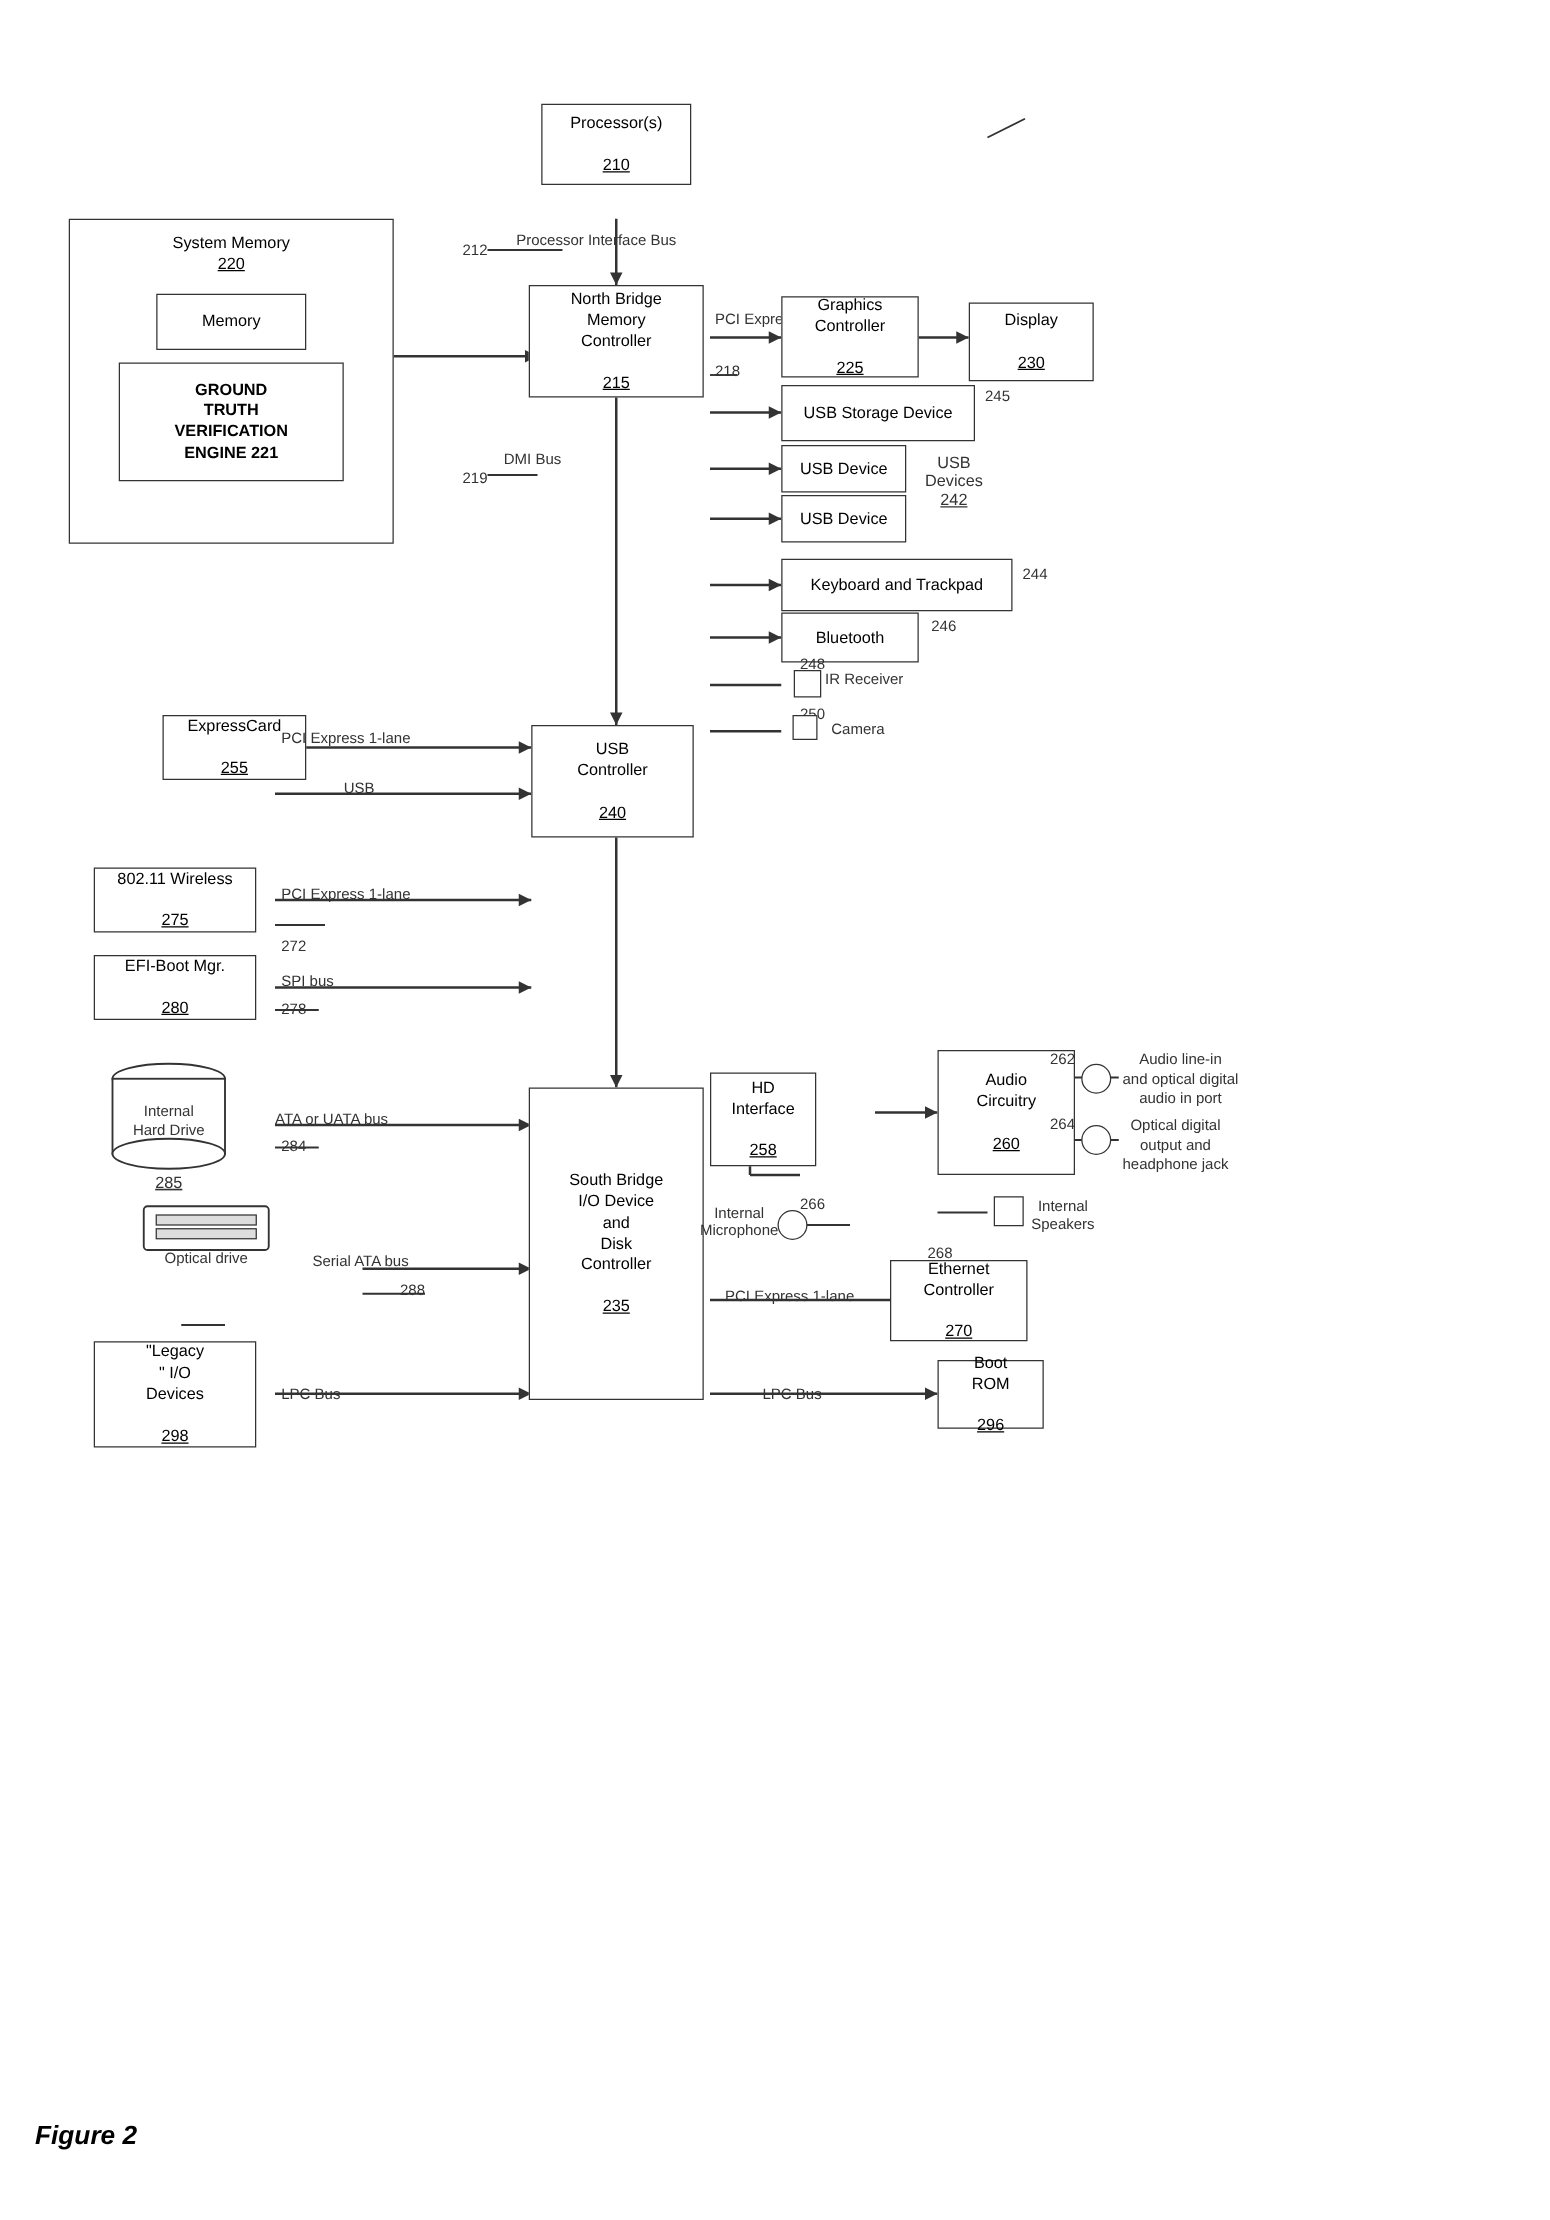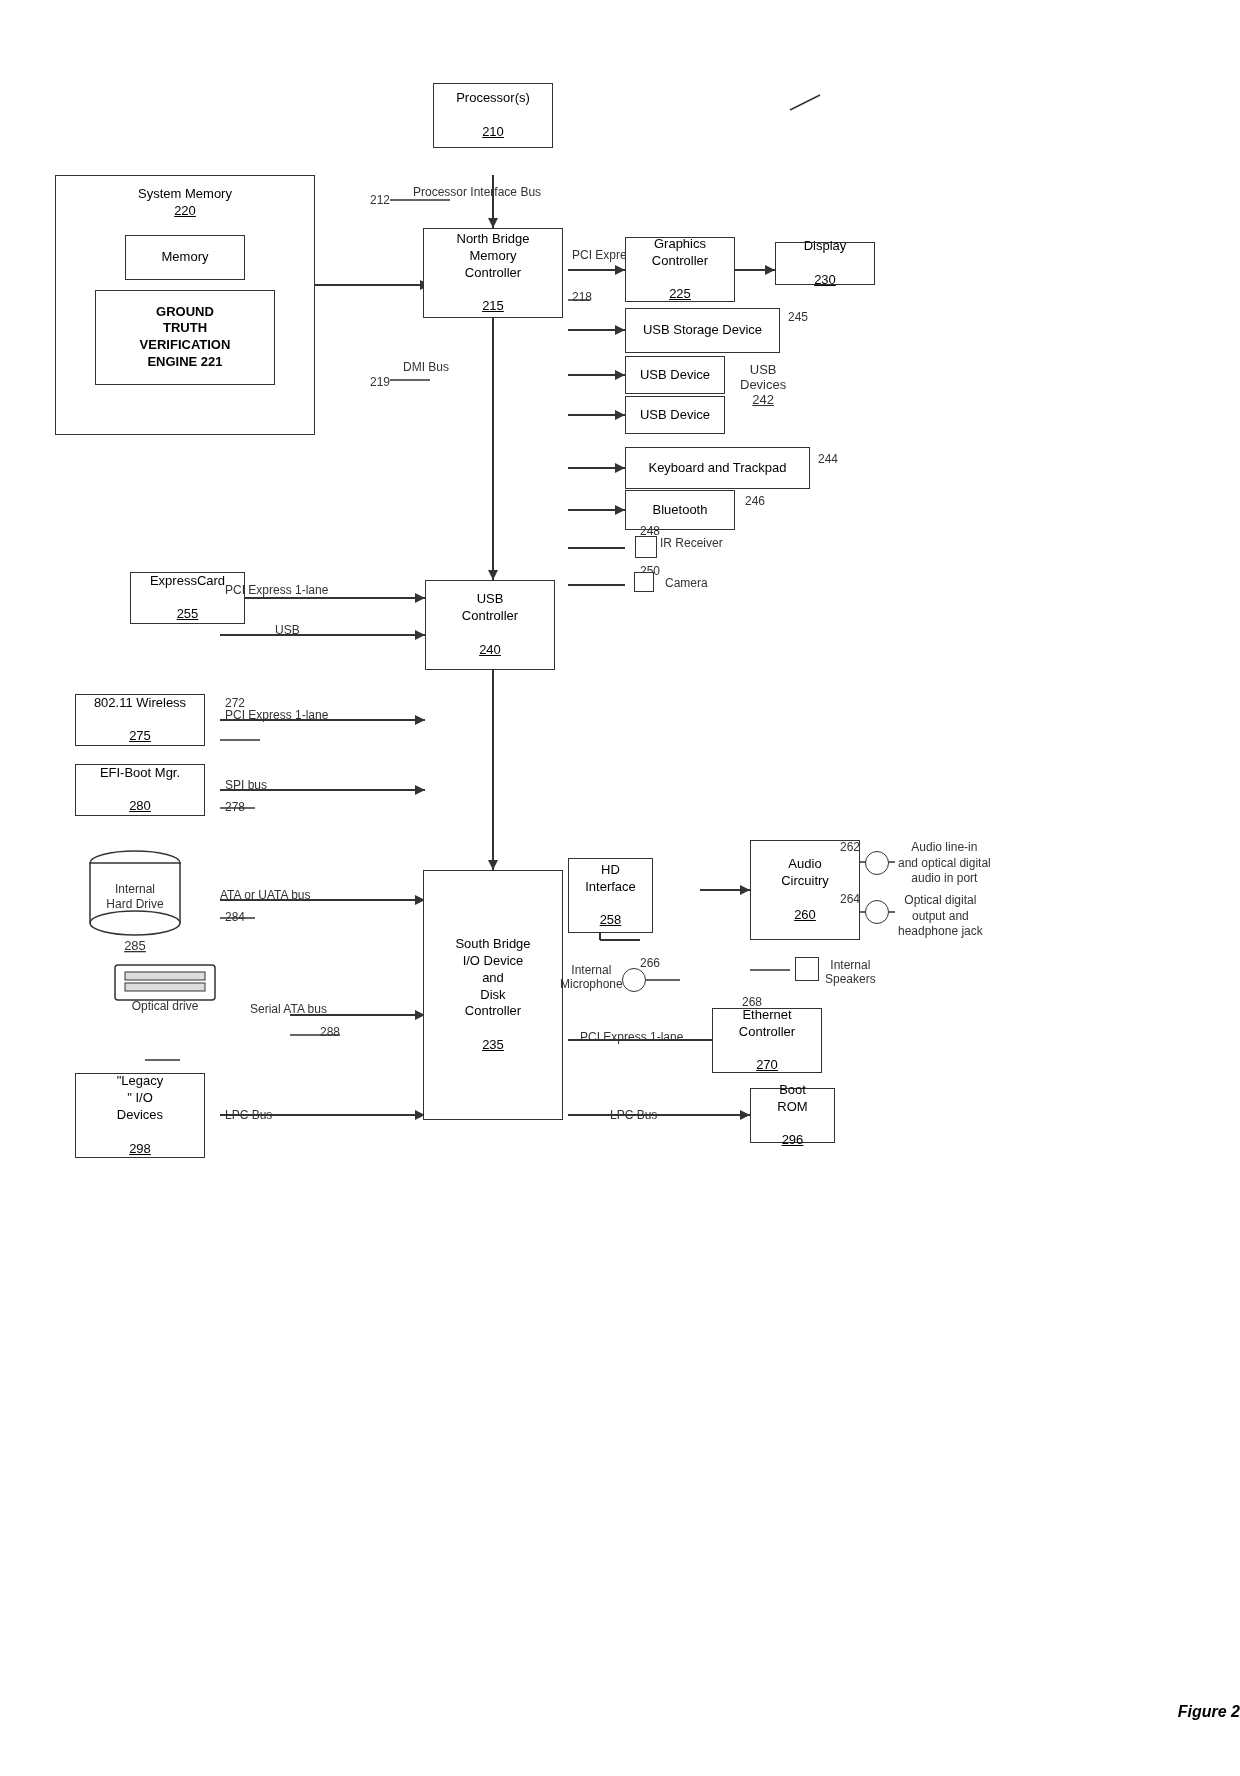--- a/index.html
+++ b/index.html
@@ -216,21 +216,21 @@
   <div class="label" style="left:370px; top:375px; font-size:12px;">
     <span>219</span>
   </div>
 
   <div class="box" style="width:110px; height:65px; left:625px; top:237px;">
     <span>Graphics<br>Controller</span>
       <br>
     <span class="underline">225</span>
   </div>
 
-  <div class="box" style="width:100px; height:43px; left:775px; top:242px;">
+  <div class="box" style="width:100px; height:63px; left:775px; top:242px;">
     <span>Display</span>
       <br>
     <span class="underline">230</span>
   </div>
 
   <div class="box" style="width:155px; height:45px; left:625px; top:308px;">
     <span>USB Storage Device</span>
   </div>
   <div class="label" style="left:788px; top:310px; font-size:12px;">245</div>
 
@@ -288,21 +288,21 @@
 
   <div class="label" style="left:275px; top:623px; font-size:12px;">USB</div>
 
   <div class="box" style="width:130px; height:52px; left:75px; top:694px;">
     <span>802.11 Wireless</span>
       <br>
     <span class="underline">275</span>
   </div>
 
   <div class="label" style="left:225px; top:708px; font-size:12px;">PCI Express 1-lane</div>
-  <div class="label" style="left:225px; top:696px; font-size:12px;text-align:center;">272</div>
+  <div class="label" style="left:225px; top:750px; font-size:12px;text-align:center;">272</div>
 
   <div class="box" style="width:130px; height:52px; left:75px; top:764px;">
     <span>EFI-Boot Mgr.</span>
       <br>
     <span class="underline">280</span>
   </div>
 
   <div class="label" style="left:225px; top:778px; font-size:12px;">SPI bus</div>
   <div class="label" style="left:225px; top:800px; font-size:12px;">278</div>
 
@@ -393,17 +393,17 @@
   </div>
 
   <div class="box" style="width:85px; height:55px; left:750px; top:1088px;">
     <span>Boot<br>ROM</span>
       <br>
     <span class="underline">296</span>
   </div>
 
   <div class="label" style="left:610px; top:1108px; font-size:12px;">LPC Bus</div>
 
-  <div class="figure-caption" style="left:0; right:0; bottom:55px; text-align:right; font-size:16px; font-weight:bold; font-style:italic;padding-left:28px;">
+  <div class="figure-caption" style="left:0; right:0; bottom:55px; text-align:left; font-size:21px; font-weight:bold; font-style:italic;padding-left:28px;">
     <span>Figure 2</span>
   </div>
 
 </div>
 
 </body></html>

